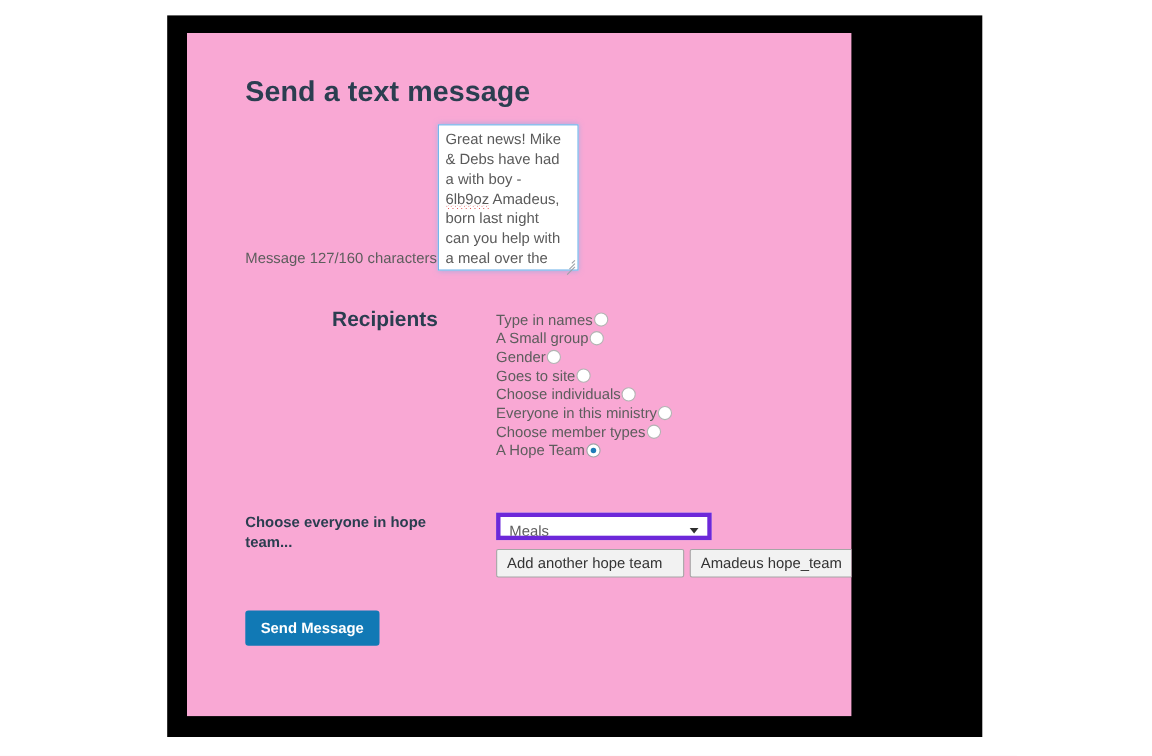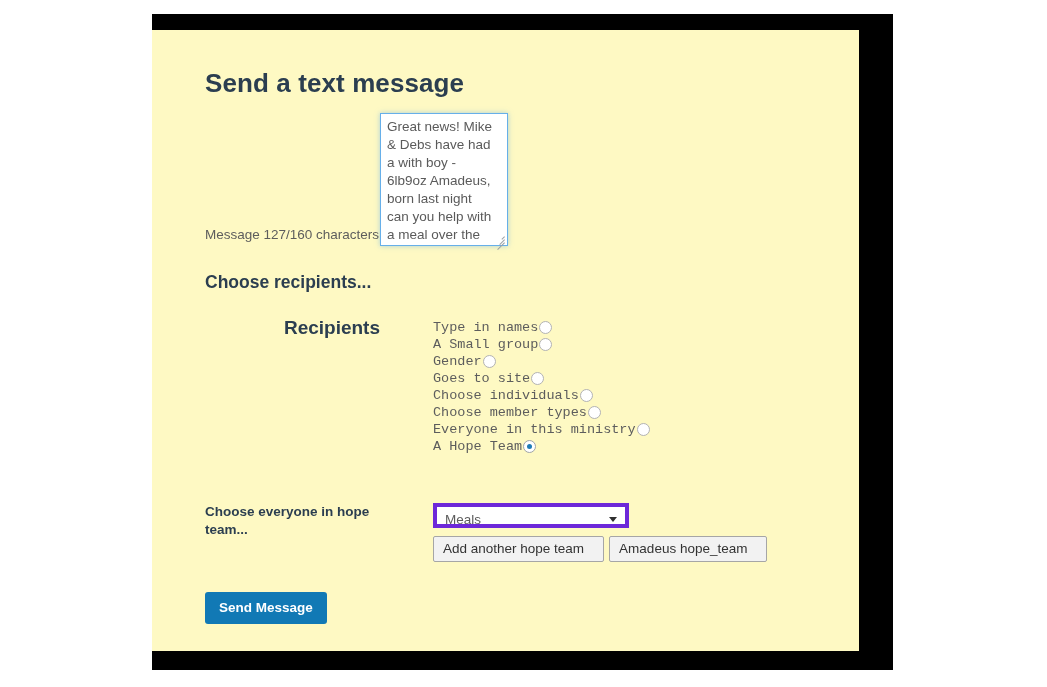--- a/index.html
+++ b/index.html
@@ -23,25 +23,25 @@
     position: absolute;
     left: 152px;
     top: 14px;
     width: 741px;
     height: 656px;
     background: #000000;
     box-sizing: border-box;
   }
   .page-surface {
     position: absolute;
-    left: 152px;
+    left: 170px;
     top: 30px;
-    width: 707px;
+    width: 604px;
     height: 621px;
-    background: #fef9c3;
+    background: #f9a8d4;
     overflow: hidden;
   }
 
   
   .content {
     position: absolute;
     left: 53px;
     top: 38px;
     width: 600px;
   }
@@ -145,21 +145,20 @@
     display: flex;
     align-items: center;
     height: 17px;
     font-size: 13.5px;
     color: #5d5d5d;
     line-height: 17px;
     white-space: nowrap;
   }
   .radio-item .radio-label {
     color: #5d5d5d;
-    font-family: Liberation Mono, monospace;
   }
   .radio-dot {
     display: inline-block;
     width: 13px;
     height: 13px;
     border-radius: 50%;
     border: 1px solid #b3b3b3;
     background: #ffffff;
     box-sizing: border-box;
     margin-left: 1px;
@@ -290,21 +289,20 @@
 
         <div class="resize-grip">
           <span></span>
             <span></span>
             <span></span>
         </div>
 
         <div class="msg-counter">Message 127/160 characters</div>
       </div>
 
-      <h2 class="section-heading">Choose recipients...</h2>
 
       <div class="field-row">
         <div class="field-label">Recipients</div>
 
         <ul class="radio-list">
           <li class="radio-item">
             <span class="radio-label">Type in names</span>
             <span class="radio-dot"></span>
           </li>
           <li class="radio-item">
@@ -317,25 +315,25 @@
           </li>
           <li class="radio-item">
             <span class="radio-label">Goes to site</span>
             <span class="radio-dot"></span>
           </li>
           <li class="radio-item">
             <span class="radio-label">Choose individuals</span>
             <span class="radio-dot"></span>
           </li>
           <li class="radio-item">
+            <span class="radio-label">Everyone in this ministry</span>
+            <span class="radio-dot"></span>
+          </li>
+          <li class="radio-item">
             <span class="radio-label">Choose member types</span>
-            <span class="radio-dot"></span>
-          </li>
-          <li class="radio-item">
-            <span class="radio-label">Everyone in this ministry</span>
             <span class="radio-dot"></span>
           </li>
           <li class="radio-item">
             <span class="radio-label">A Hope Team</span>
             <span class="radio-dot checked"></span>
           </li>
         </ul>
       </div>
 
       <div class="hope-row">

